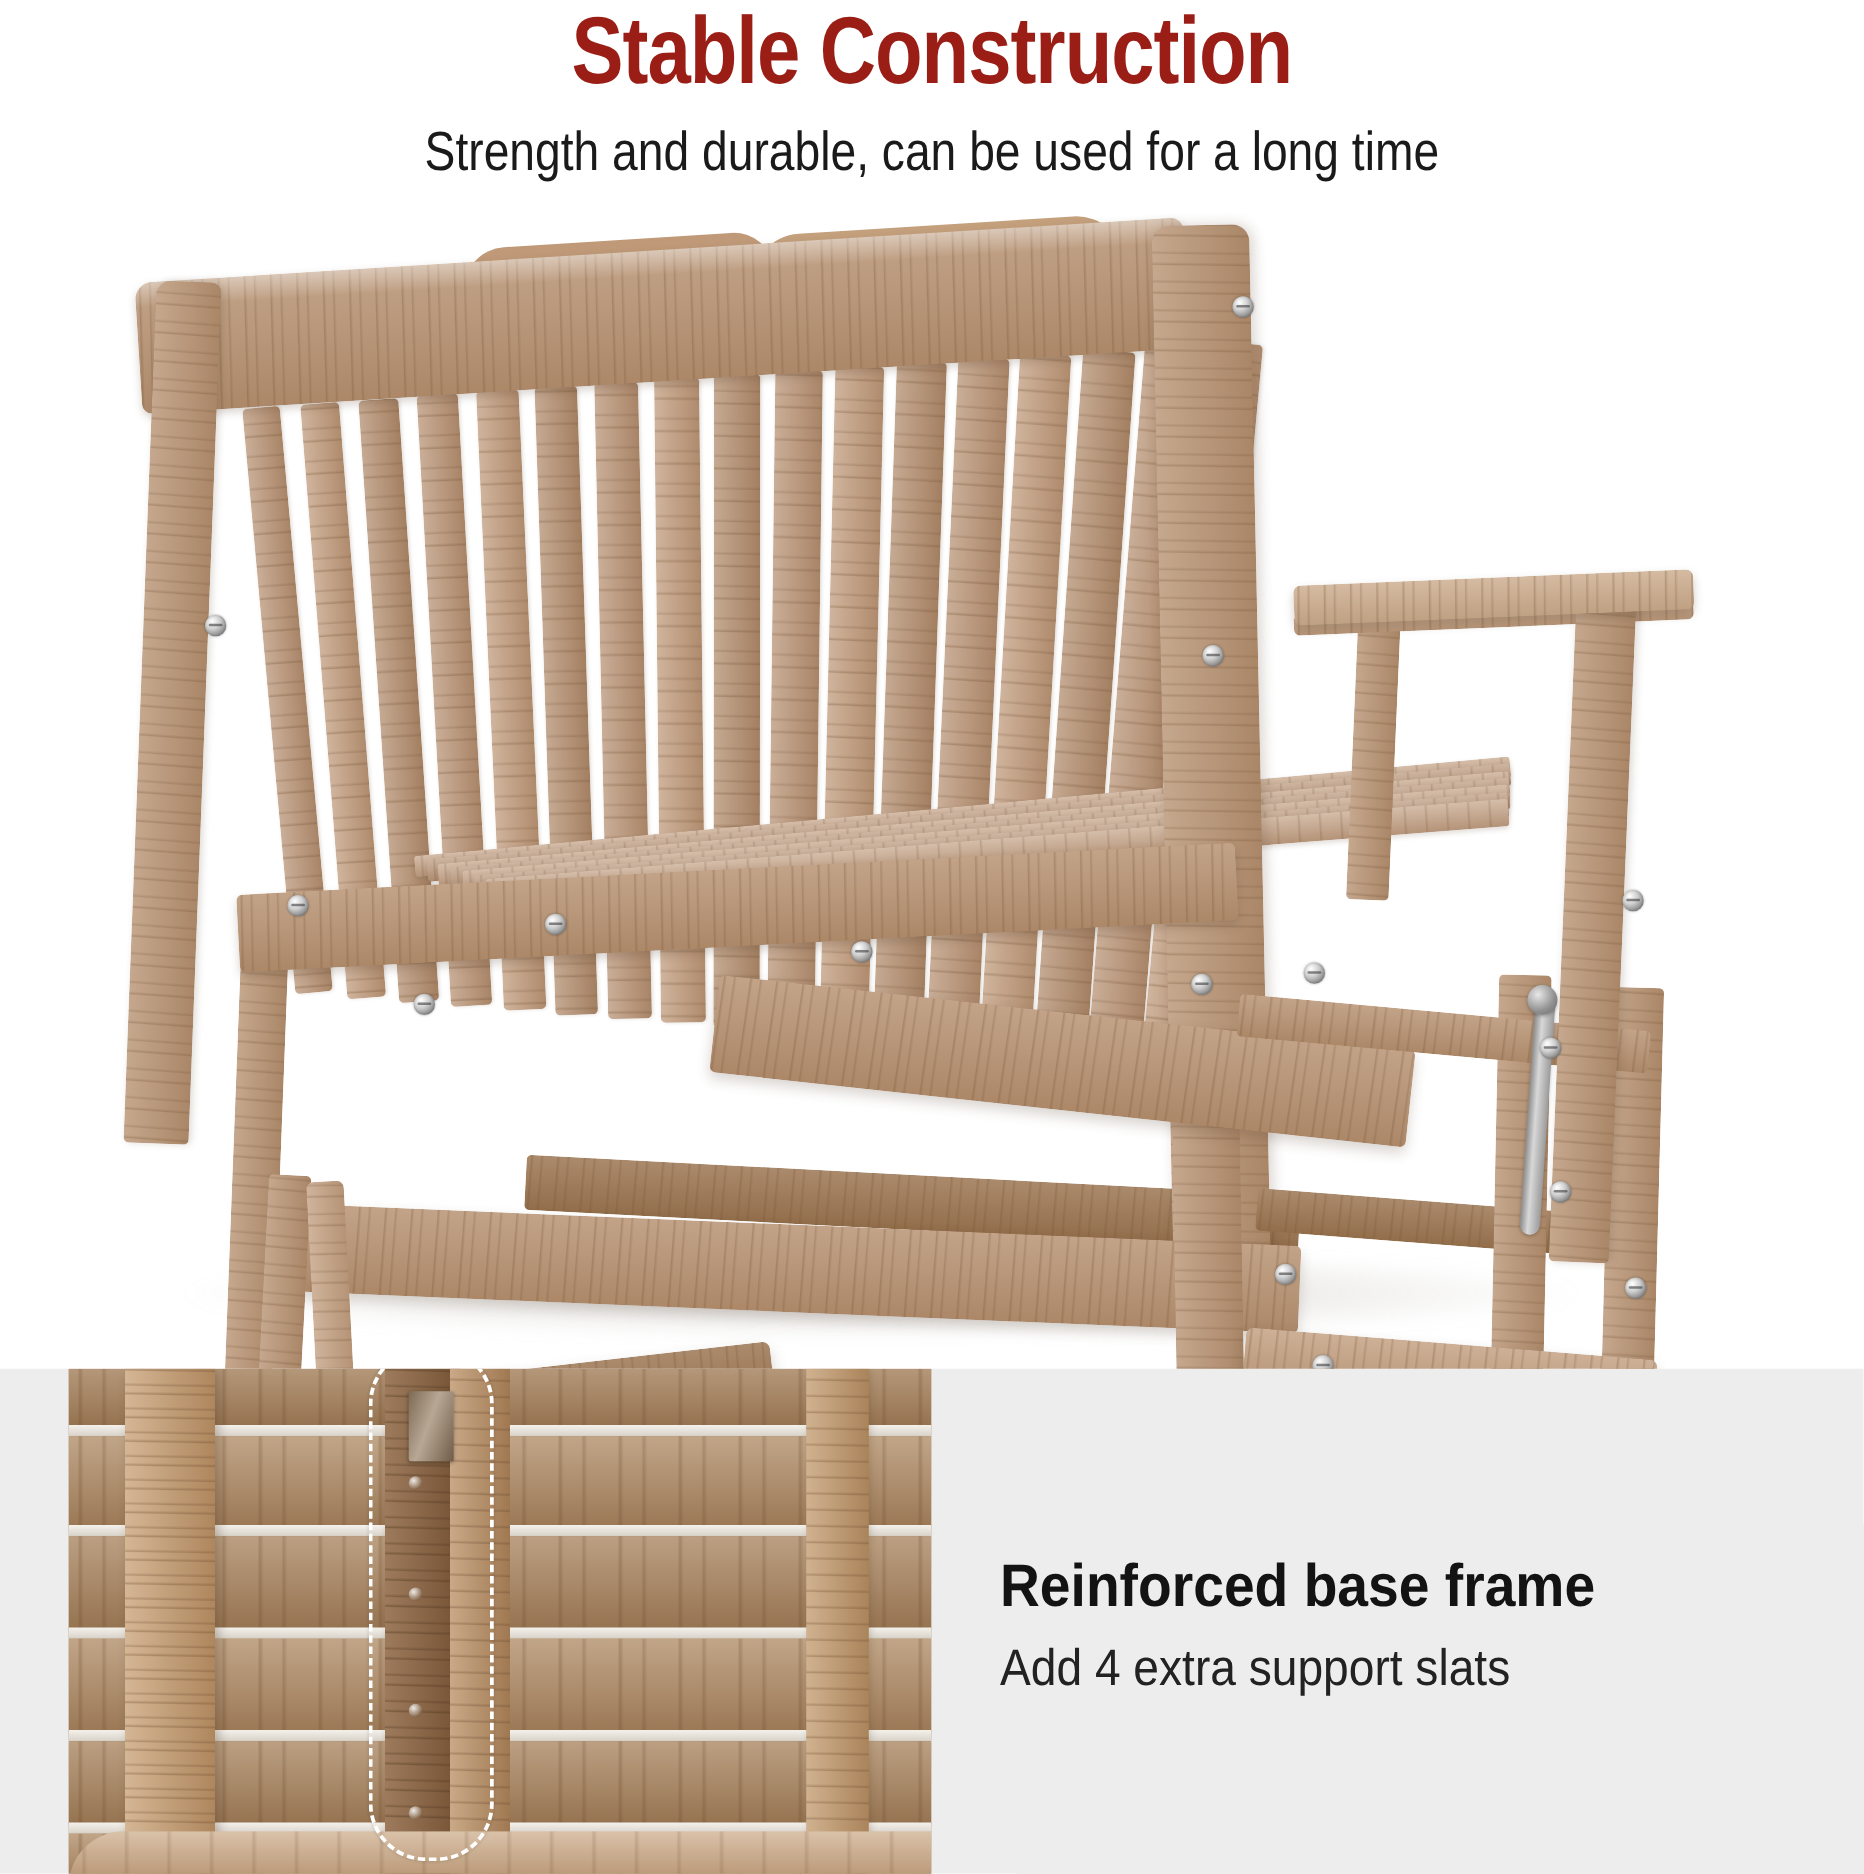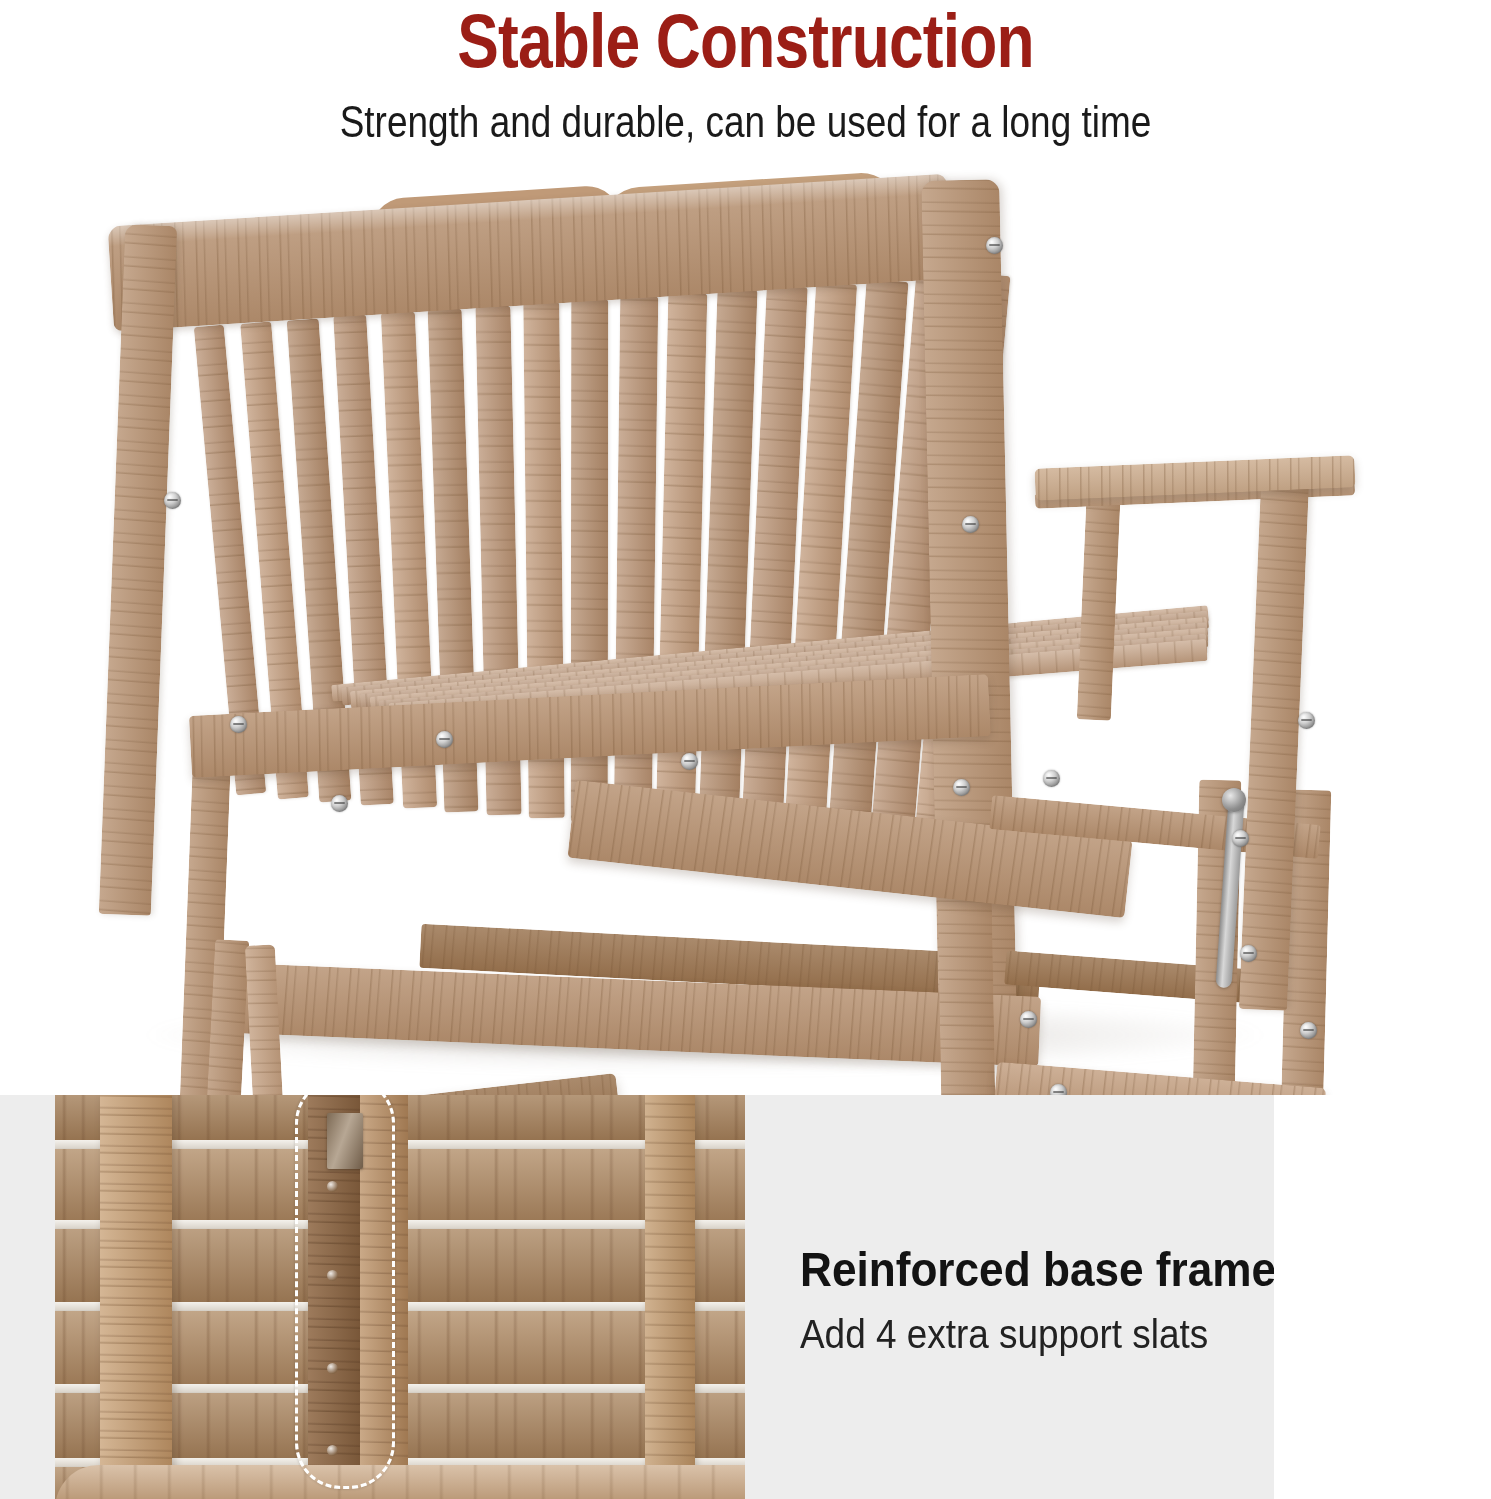--- a/index.html
+++ b/index.html
@@ -269,21 +269,21 @@
     box-shadow:0 0 2px rgba(0,0,0,0.35), inset 0 0 2px rgba(0,0,0,0.25);
     z-index:30;
   }
   .screw::after {
     content:""; position:absolute; left:3px; top:7px; width:11px; height:2px;
     background:rgba(60,60,60,0.6); border-radius:1px;
   }
 
   
   #bottom {
-    position:absolute; left:0; top:1095px; width:1274px; height:404px;
+    position:absolute; left:0; top:1095px; width:1491px; height:404px;
     background:#ededed; overflow:hidden;
   }
   
   #detail-photo {
     position:absolute; left:55px; top:0px; width:690px; height:404px;
     overflow:hidden;
     background-color:#a8825e;
   }
   .dp-slat {
     position:absolute; left:0; width:690px;

